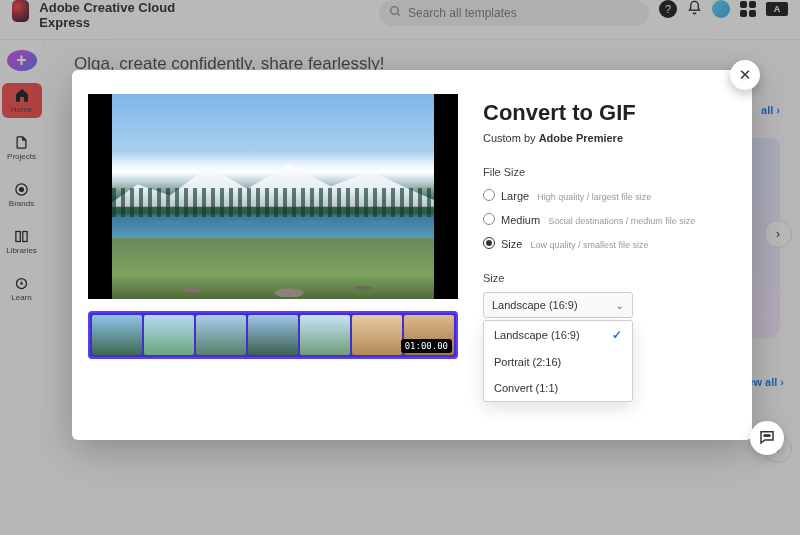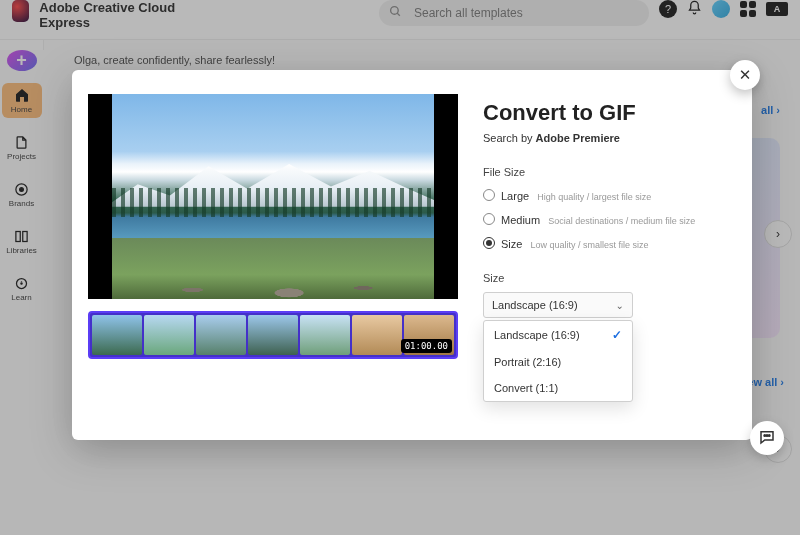--- a/index.html
+++ b/index.html
@@ -22,21 +22,21 @@
     background: radial-gradient(circle at 30% 30%, #ff3e3e, #1a0033);
   }
   .app-title { font-weight: 700; font-size: 13px; }
   .search-wrap {
     margin-left: 180px; flex: 0 0 270px;
     background: #f0f0f0; border-radius: 18px; height: 26px;
     display: flex; align-items: center; padding: 0 10px; color: #888;
   }
   .search-wrap input {
     border: none; background: transparent; outline: none;
-    font-size: 12px; color: #4d7c0f; flex: 1; margin-left: 12px;
+    font-size: 12px; color: #4d7c0f; flex: 1; margin-left: 6px;
   }
   .top-icons { margin-left: auto; display: flex; align-items: center; gap: 10px; }
   .ico-circle { width: 18px; height: 18px; border-radius: 50%; display:flex;align-items:center;justify-content:center; }
   .badge-dark { background:#111;color:#fff;font-size:11px; }
   .avatar { width: 18px; height: 18px; border-radius: 50%; background: linear-gradient(135deg,#5bd0ff,#2aa8e0); }
   .grid4 { width:16px;height:16px; display:grid; grid-template-columns:1fr 1fr; grid-template-rows:1fr 1fr; gap:2px;}
   .grid4 span{background:#111;border-radius:2px;}
   .adobe-mark { width:22px;height:14px; background:#111; display:flex;align-items:center;justify-content:center;color:#fff;font-weight:700;font-size:9px;border-radius:2px; }
 
   
@@ -46,29 +46,29 @@
     align-items: center; padding-top: 10px; gap: 12px;
     border-right:1px solid #eee;
   }
   .fab {
     width: 30px; height: 30px; border-radius: 50%;
     background: linear-gradient(135deg,#d946ef,#6366f1);
     color:#fff; font-size:18px; font-weight:700;
     display:flex;align-items:center;justify-content:center; cursor:pointer;
   }
   .nav-item { width:40px; display:flex;flex-direction:column;align-items:center; gap:2px; color:#333; font-size:8px; cursor:pointer; padding:4px 0; border-radius:6px;}
-  .nav-item.active { background:#fdba74; }
+  .nav-item.active { background:#ef4444; }
   .nav-icn { width:16px;height:16px; display:flex;align-items:center;justify-content:center; }
 
   
   .maincontent {
     position:absolute; left:44px; top:40px; right:0; bottom:0;
     padding: 14px 30px;
   }
-  .greeting { font-size: 11px; color:#444; }
+  .greeting { font-size: 17px; color:#444; }
   .headline { font-size: 24px; font-weight:800; margin-top:2px; }
   .custom-size-btn {
     position:absolute; top: 60px; right: 60px;
     border:1px solid #bbb; border-radius:16px; padding:4px 12px;
     font-size:11px; background:#fff; color:#333; cursor:pointer;
   }
   .viewall1 { position:absolute; top:64px; right:20px; color:#1473e6; font-size:11px; font-weight:700;}
   .viewall2 { position:absolute; top:336px; right:16px; color:#1473e6; font-size:11px; font-weight:700;}
 
   .tmpl-row { position:absolute; top:98px; left:60px; right:20px; height:200px; display:flex; gap:16px; }
@@ -331,21 +331,21 @@
       <div class="frame f5"></div>
       <div class="frame f6"></div>
       <div class="frame f7"></div>
       <div class="timecode">01:00.00</div>
     </div>
   </div>
 
   <div class="modal-right">
     <div class="m-title">Convert to GIF</div>
     <div class="m-sub">
-      <span>Search by </span><b>Adobe Premiere</b>
+      <span>Custom by </span><b>Adobe Premiere</b>
     </div>
 
     <div class="section-label">File Size</div>
 
     <div class="radio-row">
       <span class="radio"></span>
       <span>Large</span>
       <span class="radio-desc">High quality / largest file size</span>
     </div>
     <div class="radio-row">

